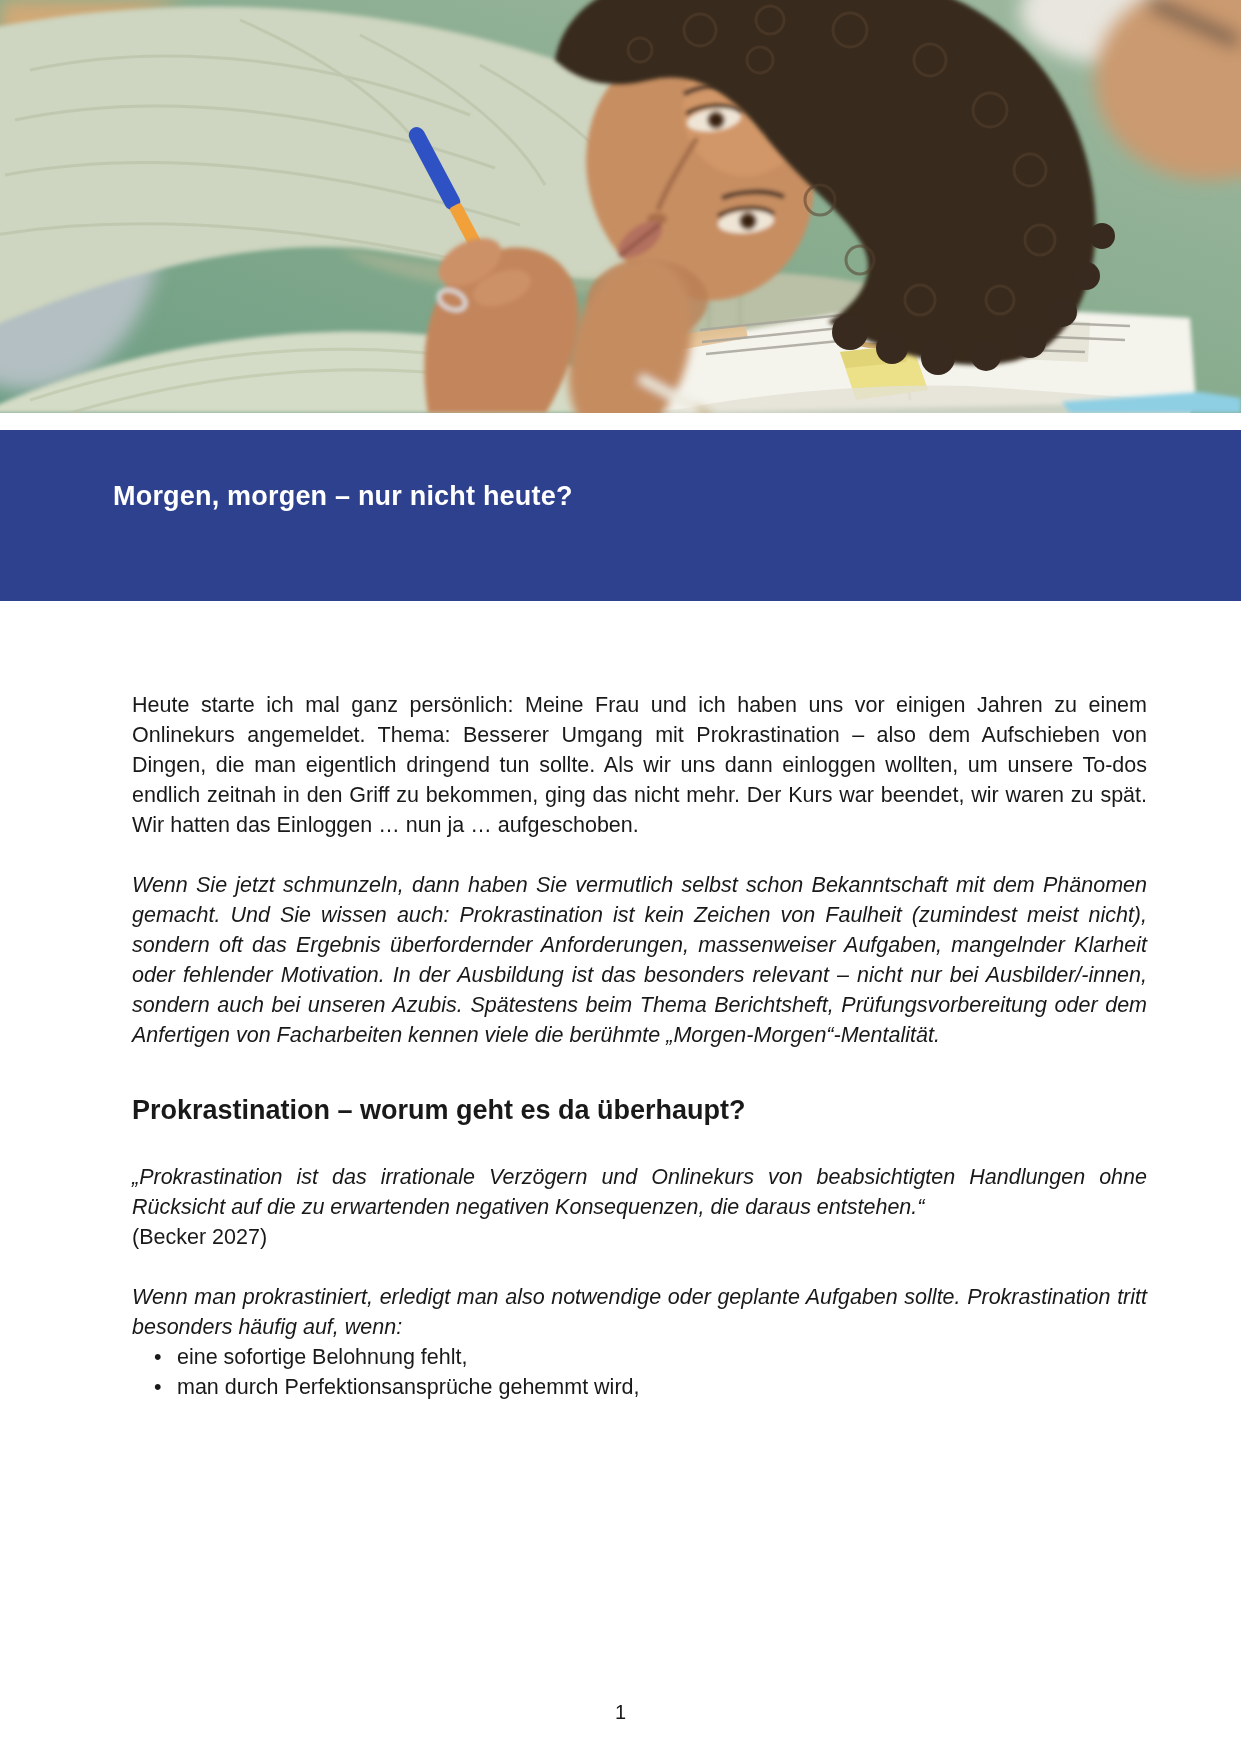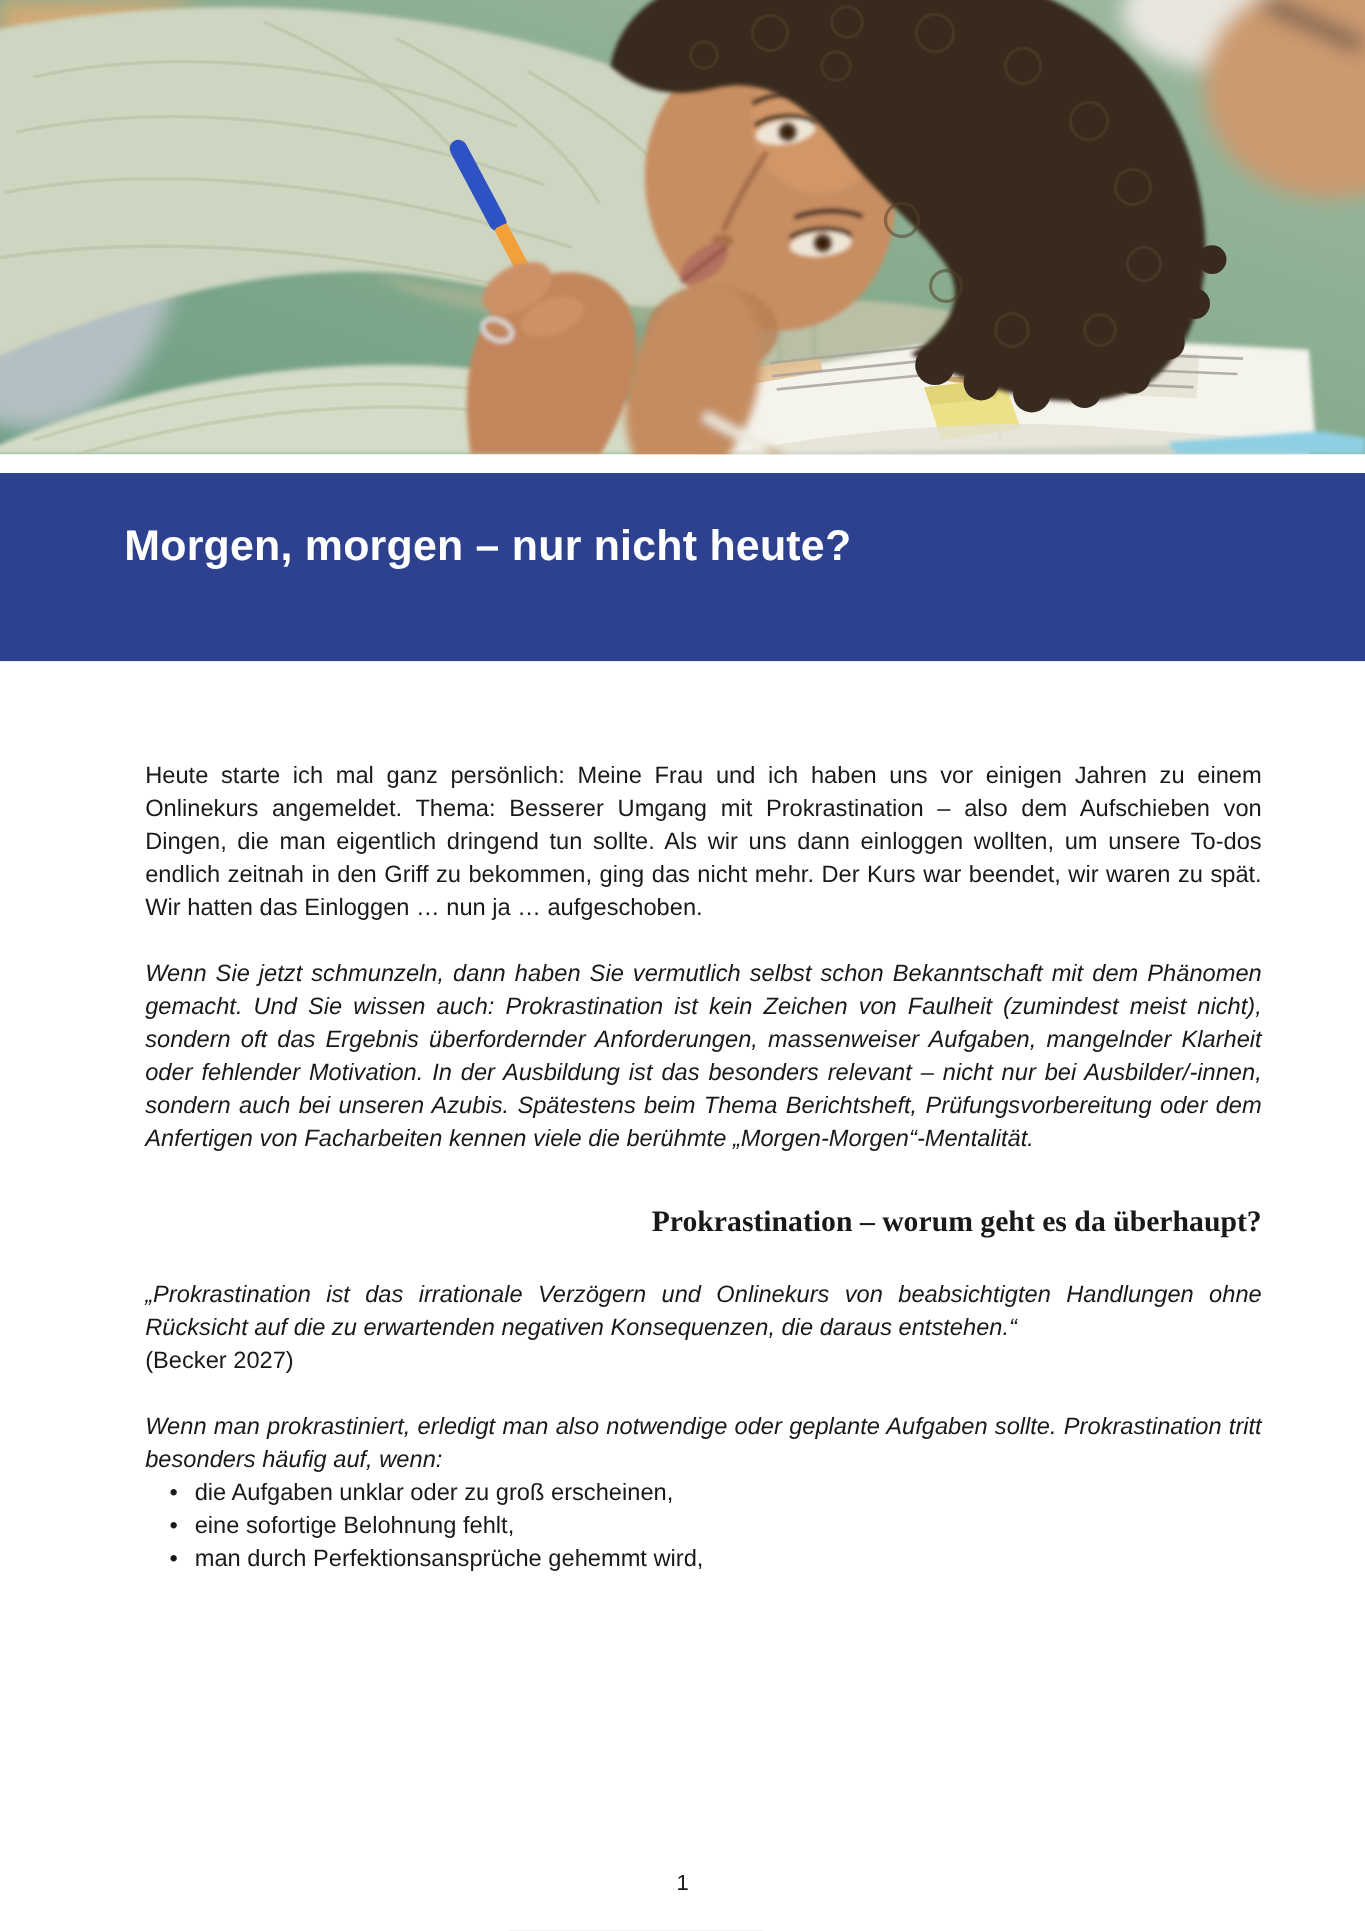--- a/index.html
+++ b/index.html
@@ -21,21 +21,21 @@
   
   .banner{
     position:absolute;top:430px;left:0;
     width:100%;height:171px;
     box-sizing:border-box;
     background:var(--banner-bg,#2d418f);
     color:#ffffff;
     padding:40px 60px 0 113px;
   }
   .title-line{
-    font-size:39px;
+    font-size:27px;
     font-weight:bold;
     line-height:53px;
     letter-spacing:.2px;
     white-space:nowrap;
   }
   
   .content{
     position:absolute;top:690px;left:113px;
     width:1015px;
     font-size:21.5px;
@@ -43,22 +43,21 @@
     text-align:justify;
     margin-left:19px;
   }
   .content p{margin:0 0 30px 0;}
   .content p.tight{margin:0;font-style:italic;}
   .content h2{
     font-size:27px;
     font-weight:bold;
     line-height:36px;
     margin:42px 0 34px 0;
-    text-align:right;
-    font-family:Liberation Serif, serif;
+    text-align:left;
   }
   .content ul{
     list-style:none;
     margin:0;padding:0;
   }
   .content li{
     position:relative;
     padding-left:45px;
     margin:0;
   }
@@ -261,21 +260,20 @@
   </header>
 
   <main class="content">
     <p>Heute starte ich mal ganz persönlich: Meine Frau und ich haben uns vor einigen Jahren zu einem Onlinekurs angemeldet. Thema: Besserer Umgang mit Prokrastination – also dem Aufschieben von Dingen, die man eigentlich dringend tun sollte. Als wir uns dann einloggen wollten, um unsere To-dos endlich zeitnah in den Griff zu bekommen, ging das nicht mehr. Der Kurs war beendet, wir waren zu spät. Wir hatten das Einloggen … nun ja … aufgeschoben.</p>
     <p class="tight">Wenn Sie jetzt schmunzeln, dann haben Sie vermutlich selbst schon Bekanntschaft mit dem Phänomen gemacht. Und Sie wissen auch: Prokrastination ist kein Zeichen von Faulheit (zumindest meist nicht), sondern oft das Ergebnis überfordernder Anforderungen, massenweiser Aufgaben, mangelnder Klarheit oder fehlender Motivation. In der Ausbildung ist das besonders relevant – nicht nur bei Ausbilder/-innen, sondern auch bei unseren Azubis. Spätestens beim Thema Berichtsheft, Prüfungsvorbereitung oder dem Anfertigen von Facharbeiten kennen viele die berühmte „Morgen-Morgen“-Mentalität.</p>
     <h2>Prokrastination – worum geht es da überhaupt?</h2>
     <p class="tight">„Prokrastination ist das irrationale Verzögern und Onlinekurs von beabsichtigten Handlungen ohne Rücksicht auf die zu erwartenden negativen Konsequenzen, die daraus entstehen.“</p>
     <p>(Becker 2027)</p>
     <p class="tight">Wenn man prokrastiniert, erledigt man also notwendige oder geplante Aufgaben sollte. Prokrastination tritt besonders häufig auf, wenn:</p>
     <ul>
-      <li>die Aufgaben unklar oder zu groß erscheinen,</li>
       <li>eine sofortige Belohnung fehlt,</li>
       <li>man durch Perfektionsansprüche gehemmt wird,</li>
     </ul>
   </main>
 
   <div class="page-footer">
     <span>1</span>
   </div>
 
 </div>

